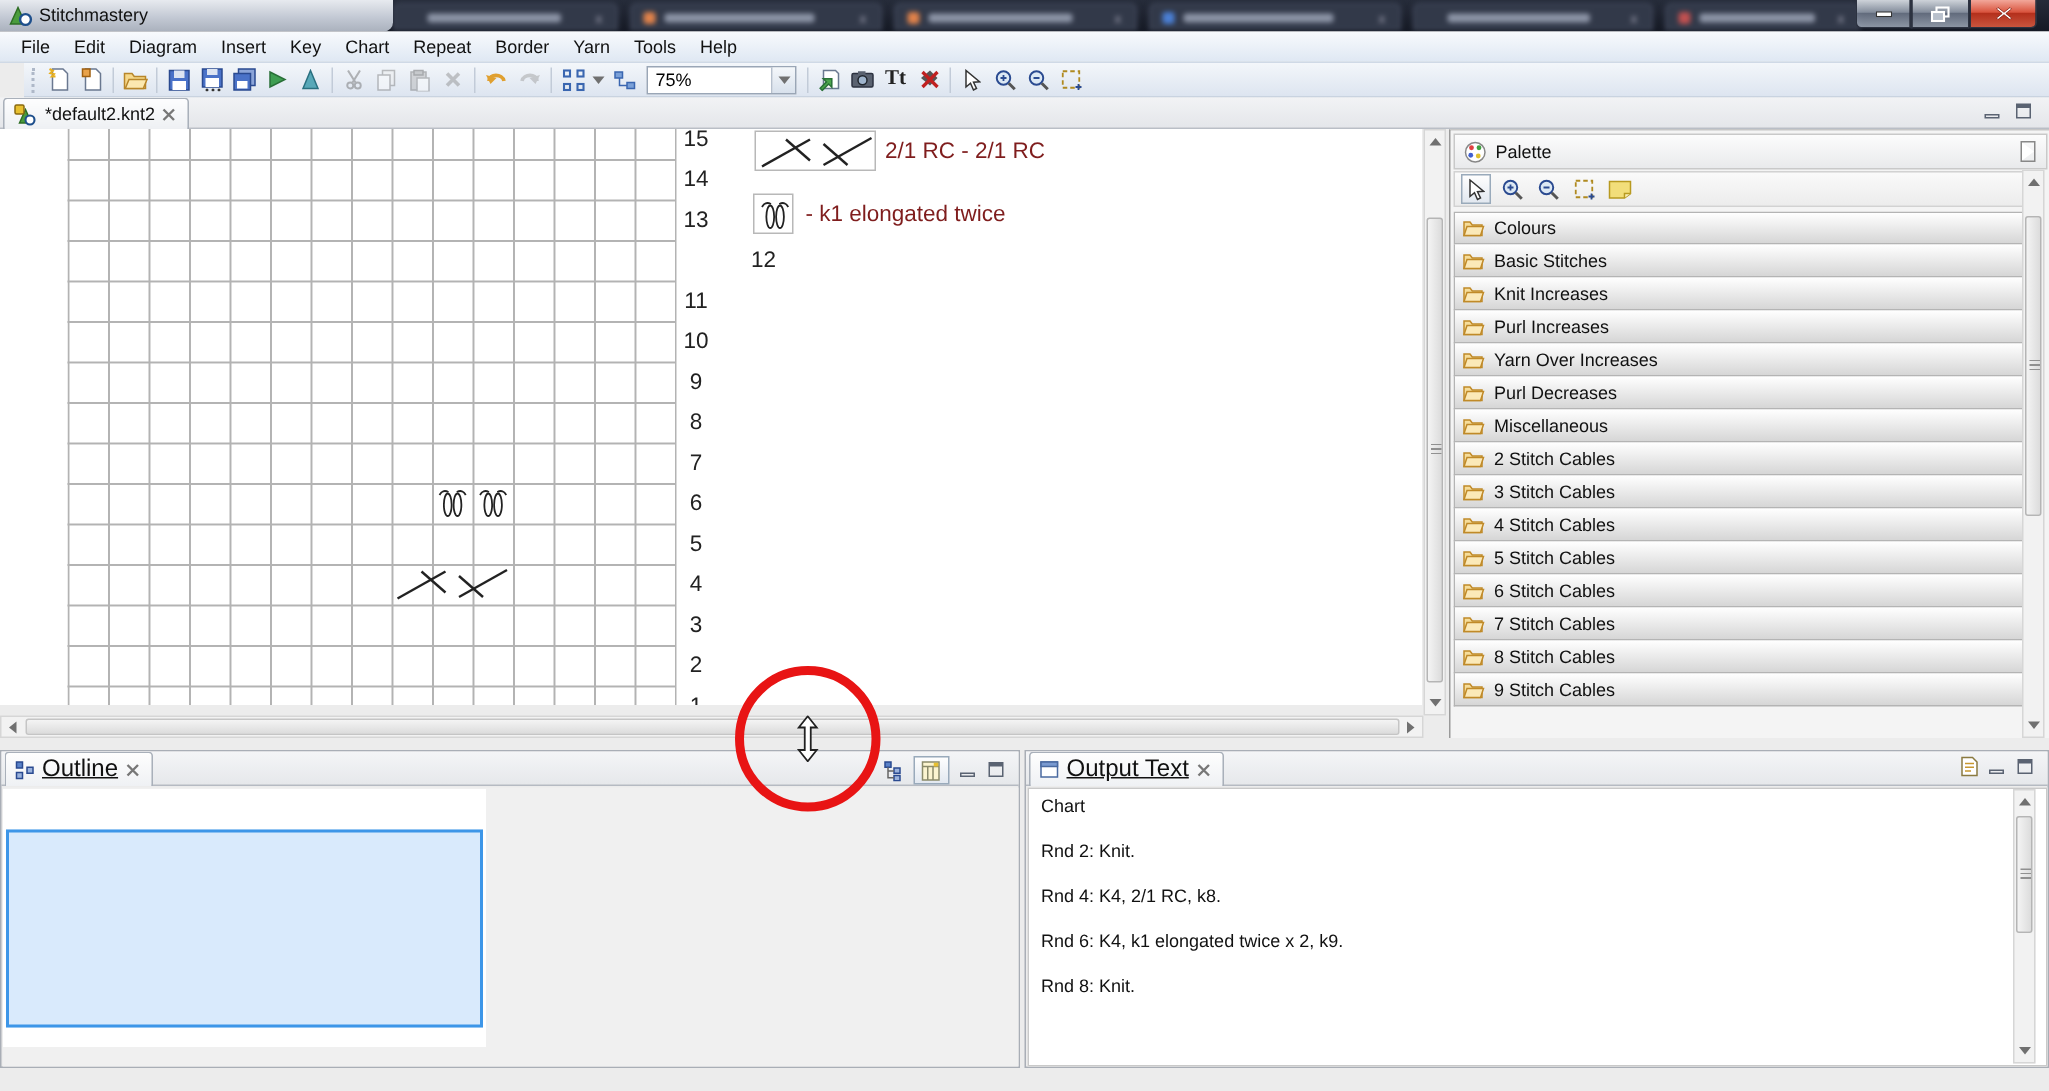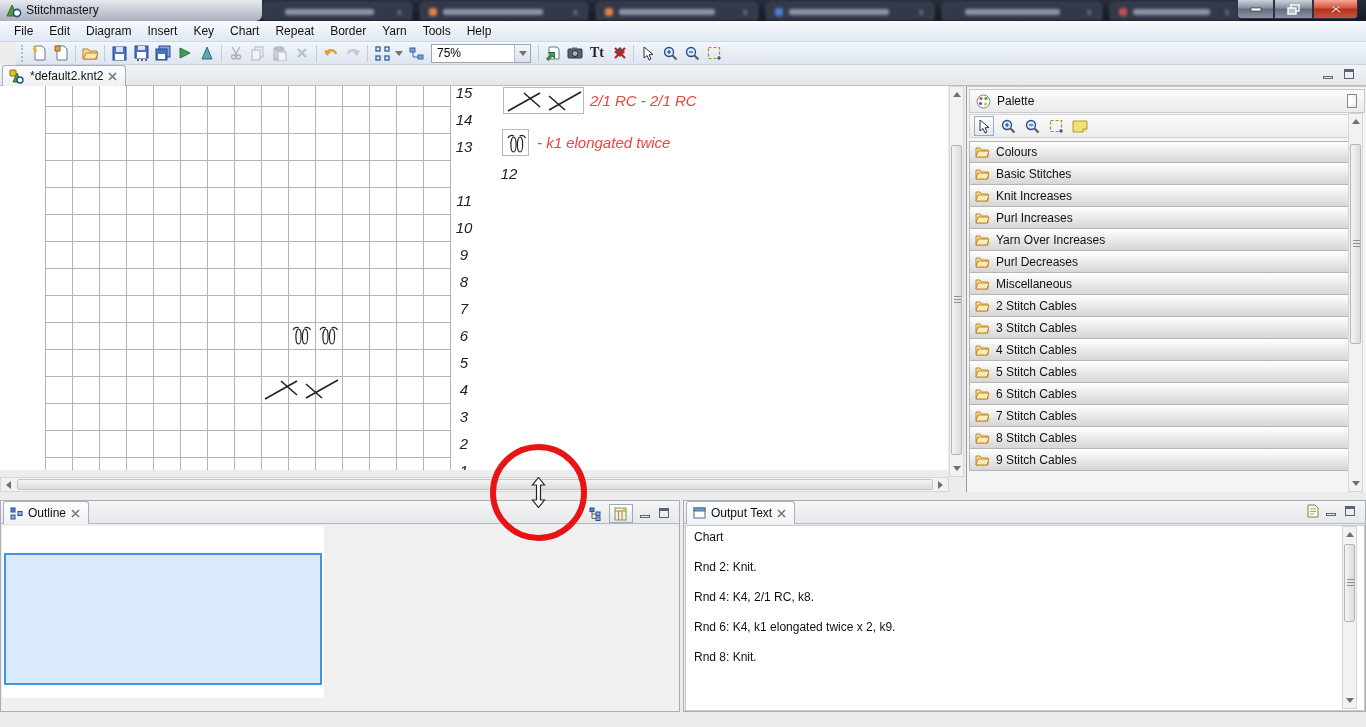--- a/index.html
+++ b/index.html
@@ -59,30 +59,30 @@
   #editor-tab { position:absolute; left:2px; top:0; height:21px; padding:0 8px 0 6px;
                 background:linear-gradient(#fdfdfe,#eef0f3); border:1px solid #a9b0ba; border-bottom:none;
                 border-radius:3px 3px 0 0; display:flex; align-items:center; gap:5px; }
   #editor-tab .lbl { font-size:12px; color:#111; }
   .stack-btns { position:absolute; right:10px; top:4px; display:flex; gap:8px; }
   .mini-btn { width:13px; height:11px; position:relative; }
   .mini-bar { position:absolute; left:1px; bottom:1px; width:10px; height:3px; border:1px solid #5a6372; }
   .mini-box { position:absolute; left:1px; top:0; width:10px; height:10px; border:1px solid #5a6372; border-top-width:3px; }
 
   
-  #canvas { position:absolute; left:0; top:86px; width:948px; height:384px; background:#fff; overflow:hidden;font-style:italic; }
+  #canvas { position:absolute; left:0; top:86px; width:948px; height:384px; background:#fff; overflow:hidden; }
   #grid { position:absolute; left:45px; top:-7px; width:406px; height:406px;
           background-image:linear-gradient(to right,#b3b3b3 1px,transparent 1px),
                            linear-gradient(to bottom,#b3b3b3 1px,transparent 1px);
           background-size:27px 27px; border-right:1px solid #b3b3b3; border-bottom:1px solid #b3b3b3; }
   .row-num { position:absolute; left:450px; width:28px; height:27px; line-height:27px;
              text-align:center; font-size:15px; color:#222; }
   .sym { position:absolute; }
   .legend-box { position:absolute; border:1px solid #b8b8b8; background:#fff; }
-  .legend-label { position:absolute; font-size:15px; color:#ef4444; white-space:nowrap; }
+  .legend-label { position:absolute; font-size:15px; color:#7f1d1d; white-space:nowrap; }
 
   
   .sb-track-v { position:absolute; width:15px; background:#f2f2f2; border:1px solid #d6d6d6; }
   .sb-track-h { position:absolute; height:15px; background:#f2f2f2; border:1px solid #d6d6d6; }
   .sb-btn { position:absolute; width:13px; height:13px; display:flex; align-items:center; justify-content:center; }
   .arr { width:0; height:0; }
   .arr.up    { border-left:4px solid transparent; border-right:4px solid transparent; border-bottom:5px solid #707070; }
   .arr.down  { border-left:4px solid transparent; border-right:4px solid transparent; border-top:5px solid #707070; }
   .arr.left  { border-top:4px solid transparent; border-bottom:4px solid transparent; border-right:5px solid #707070; }
   .arr.right { border-top:4px solid transparent; border-bottom:4px solid transparent; border-left:5px solid #707070; }
@@ -116,21 +116,21 @@
   #palette-sb { left:1348px; top:113px; height:379px; }
 
   
   #h-splitter { position:absolute; left:0; top:492px; width:1366px; height:8px; background:#ececec; }
   .panel { position:absolute; background:#ececec; }
   .panel-header { position:absolute; left:0; top:0; right:0; height:23px;
                   background:linear-gradient(#f4f5f7,#e6e8eb); border-bottom:1px solid #b5bac2; }
   .panel-tab { position:absolute; left:2px; top:0; height:23px; padding:0 8px 0 6px;
                background:linear-gradient(#fefefe,#eff1f4); border:1px solid #a9b0ba; border-bottom:none;
                border-radius:3px 3px 0 0; display:flex; align-items:center; gap:5px; }
-  .panel-tab .lbl { font-size:12px; color:#111; }
+  .panel-tab .lbl { font-size:16px; color:#111;text-decoration:underline; }
   .hdr-btns { position:absolute; right:8px; top:3px; display:flex; gap:6px; align-items:center; }
 
   #outline-panel { left:0; top:500px; width:680px; height:212px; border:1px solid #a9aeb6; }
   #outline-body { position:absolute; left:1px; top:24px; width:677px; height:186px; background:#f0f0f0; }
   #outline-thumb { position:absolute; left:0; top:1px; width:322px; height:172px; background:#fff; }
   #outline-viewport { position:absolute; left:2px; top:27px; width:318px; height:132px;
                       background:#d9eafc; border:2px solid #3d96e8; }
 
   #output-panel { left:683px; top:500px; width:683px; height:212px; border:1px solid #a9aeb6; }
   #output-body { position:absolute; left:1px; top:24px; width:680px; height:186px; background:#fff;

